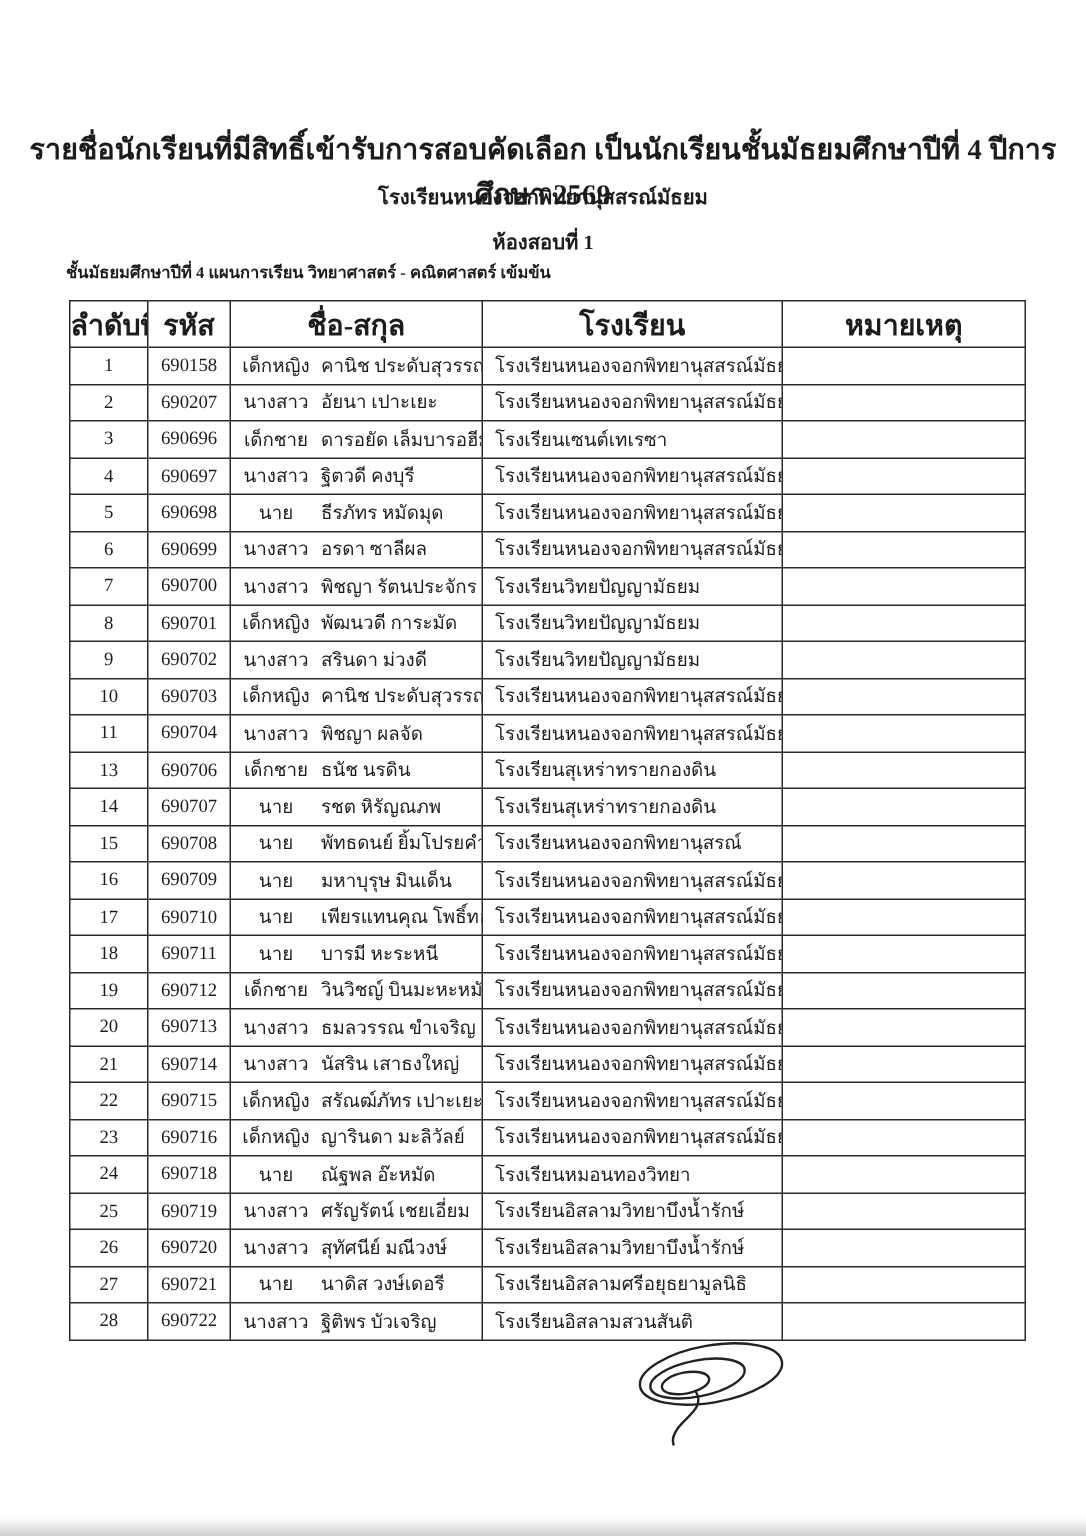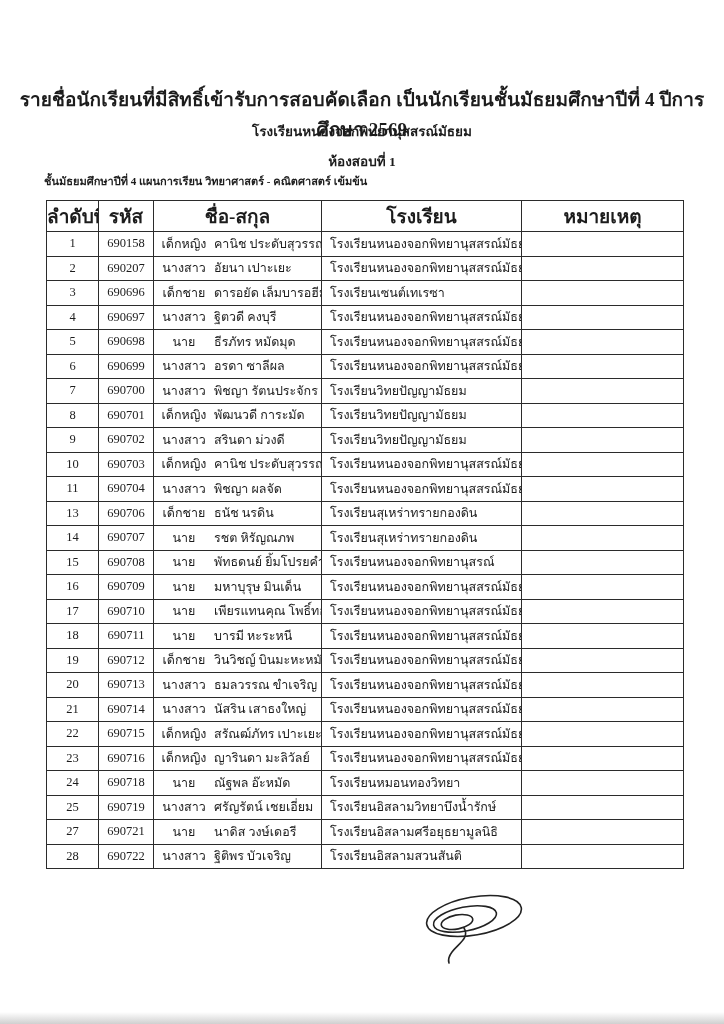--- a/index.html
+++ b/index.html
@@ -233,20 +233,27 @@
           <td class="c-note"></td>
         </tr>
         <tr>
           <td class="c-no">25</td>
           <td class="c-code">690719</td>
           <td class="c-name"><span class="prefix">นางสาว</span><span class="gname">ศรัญรัตน์ เชยเอี่ยม</span></td>
           <td class="c-school">โรงเรียนอิสลามวิทยาบึงน้ำรักษ์</td>
           <td class="c-note"></td>
         </tr>
         <tr>
+          <td class="c-no">26</td>
+          <td class="c-code">690720</td>
+          <td class="c-name"><span class="prefix">นางสาว</span><span class="gname">สุทัศนีย์ มณีวงษ์</span></td>
+          <td class="c-school">โรงเรียนอิสลามวิทยาบึงน้ำรักษ์</td>
+          <td class="c-note"></td>
+        </tr>
+        <tr>
           <td class="c-no">27</td>
           <td class="c-code">690721</td>
           <td class="c-name"><span class="prefix">นาย</span><span class="gname">นาดิส วงษ์เดอรี</span></td>
           <td class="c-school">โรงเรียนอิสลามศรีอยุธยามูลนิธิ</td>
           <td class="c-note"></td>
         </tr>
         <tr>
           <td class="c-no">28</td>
           <td class="c-code">690722</td>
           <td class="c-name"><span class="prefix">นางสาว</span><span class="gname">ฐิติพร บัวเจริญ</span></td>

